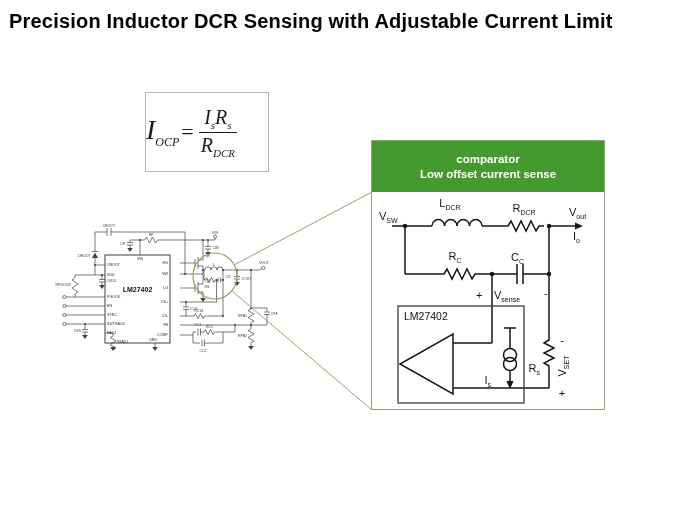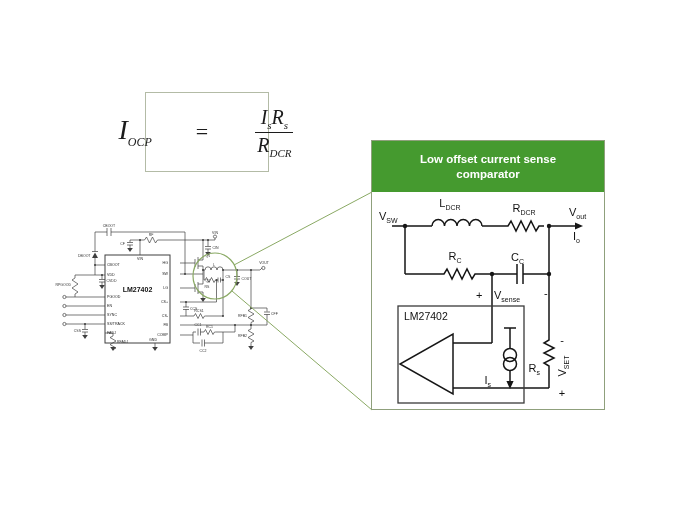--- a/index.html
+++ b/index.html
@@ -3,21 +3,21 @@
 <meta charset="utf-8">
 <style>
   html,body{margin:0;padding:0;background:#fff;}
   .page{position:relative;width:674px;height:506px;background:#ffffff;overflow:hidden;
         font-family:"Liberation Sans",sans-serif;}
   .title{position:absolute;left:9px;top:10px;width:660px;font-size:20px;font-weight:bold;
          color:#000;letter-spacing:0.2px;white-space:nowrap;}
   
   .formula-box{position:absolute;left:145px;top:92px;width:122px;height:78px;
                border:1px solid #b3bba6;background:#fff;display:flex;align-items:center;
-               justify-content:center;font-family:"Liberation Serif",serif;color:#1c1c1c;gap:42px;}
+               justify-content:flex-start;font-family:"Liberation Serif",serif;color:#1c1c1c;}
   .formula-box .lhs{font-style:italic;font-size:28px;}
   .formula-box .lhs sub{font-size:12px;font-style:italic;}
   .formula-box .eq{font-size:22px;margin:0 3px 0 2px;}
   .frac{display:inline-block;text-align:center;vertical-align:middle;}
   .frac .num,.frac .den{font-style:italic;font-size:20px;padding:0 4px;margin-top:39px;}
   .frac .num sub,.frac .den sub{font-size:11px;}
   .frac .bar{border-top:1.6px solid #1c1c1c;margin:1px 2px;}
   
   .detail-box{position:absolute;left:371px;top:140px;width:234px;height:270px;
               border:1px solid #8fa07c;background:#fff;box-sizing:border-box;}
@@ -40,20 +40,21 @@
   .ddot{fill:#161616;stroke:none;}
   .dt{font-size:11px;fill:#111;}
   .dts{font-size:7px;fill:#111;}
   .dchip{font-size:10.5px;fill:#111;}
 </style>
 </head>
 <body>
 
 <div class="page">
 
+  <div class="title">Precision Inductor DCR Sensing with Adjustable Current Limit</div>
 
   <div class="formula-box">
     <span class="lhs"><span>I</span><sub>OCP</sub></span>
     <span class="eq">=</span>
     <span class="frac">
       <span class="num"><span>I</span><sub>s</sub><span>R</span><sub>s</sub></span>
       <span class="bar" style="display:block"></span>
       <span class="den"><span>R</span><sub>DCR</sub></span>
     </span>
   </div>
@@ -185,22 +186,22 @@
   </svg>
 
   <svg class="overlay" style="left:0;top:0;pointer-events:none;" width="674" height="506" viewBox="0 0 674 506">
     <ellipse cx="215" cy="276" rx="22" ry="23" fill="none" stroke-width="1.2" stroke="#8aa964"></ellipse>
     <line x1="234" y1="265" x2="372" y2="192" stroke-width="1" stroke="#8aa964"></line>
     <line x1="232" y1="291" x2="372" y2="410" stroke-width="1" stroke="#8aa964"></line>
   </svg>
 
   <div class="detail-box">
     <div class="detail-header">
+      <div>comparator</div>
       <div>Low offset current sense</div>
-      <div>comparator</div>
     </div>
     <svg class="detail-svg" style="left:0;top:51px;" width="232" height="219" viewBox="0 0 232 219">
       <g>
 
         <path class="dw" d="M20,34 H60 M60,34 a6.25,6.5 0 0 1 12.5,0 a6.25,6.5 0 0 1 12.5,0 a6.25,6.5 0 0 1 12.5,0 a6.25,6.5 0 0 1 12.5,0 M110,34 H134"></path>
         <path class="dw" d="M134,34 h2 l3,-5 l5,10 l5,-10 l5,10 l5,-10 l5,10 l3,-5 h5"></path>
         <path class="dw" d="M177,34 H204"></path>
         <path class="dfill" d="M211,34 l-8,-3.6 v7.2 Z"></path>
 
         <path class="dw" d="M33,34 V82 M177,34 V146"></path>

